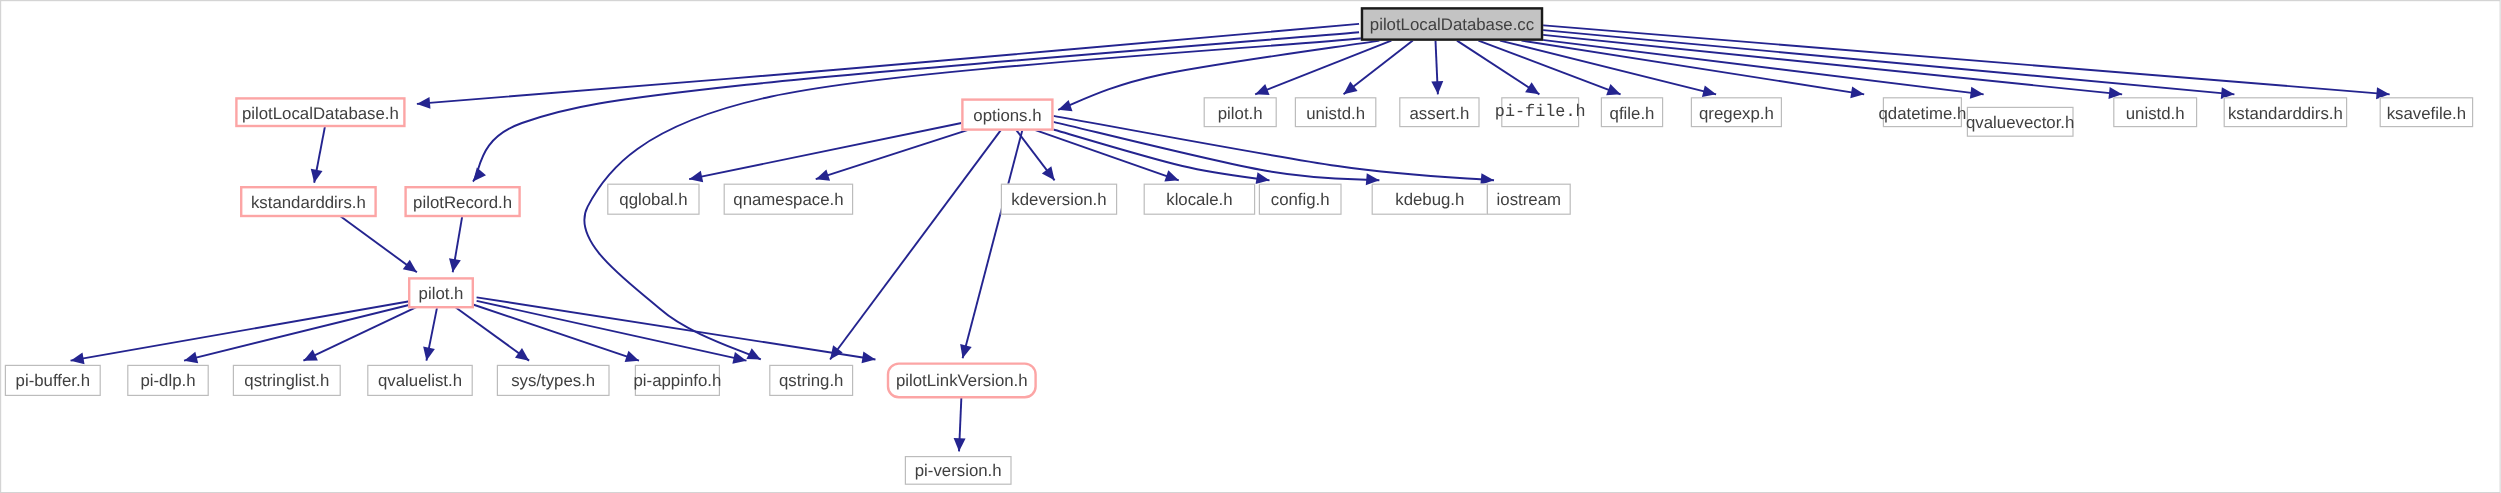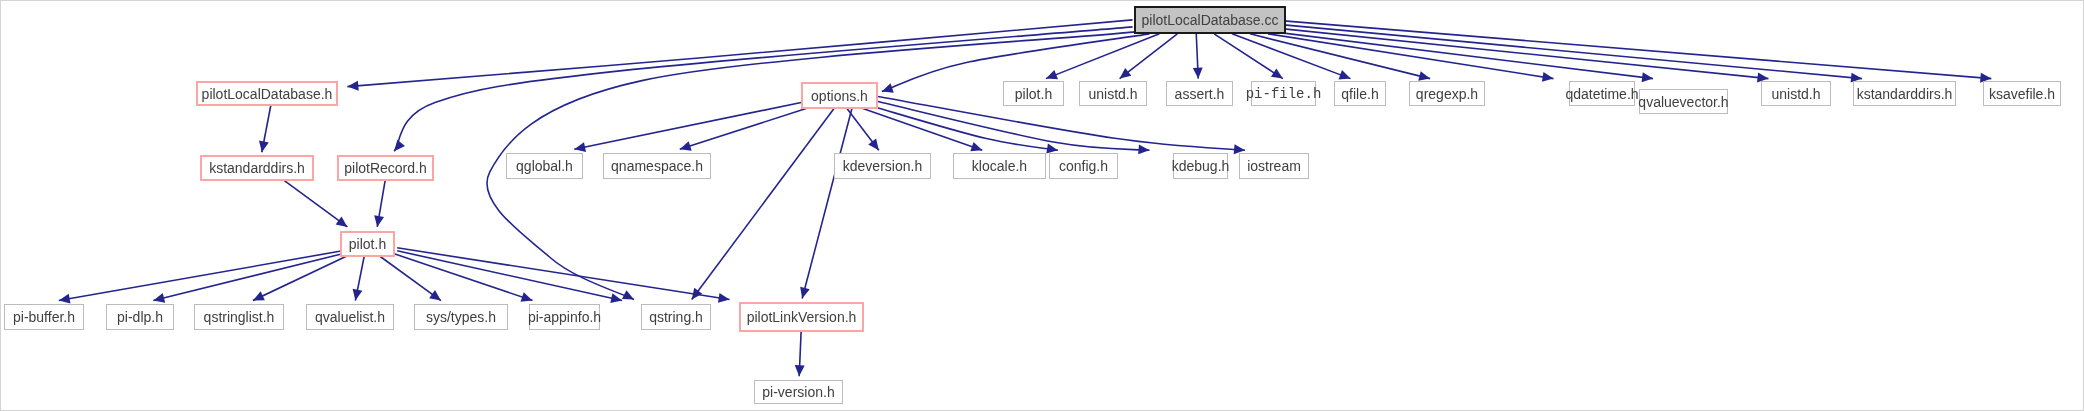--- a/index.html
+++ b/index.html
@@ -88,25 +88,25 @@
     <div class="node external" style="left: 1760px; top: 80px; width: 70px; height: 25px;">unistd.h</div>
     <div class="node external" style="left: 1852px; top: 80px; width: 103px; height: 25px;">kstandarddirs.h</div>
     <div class="node external" style="left: 1982px; top: 80px; width: 78px; height: 25px;">ksavefile.h</div>
     <div class="node internal" style="left: 199px; top: 154px; width: 114px; height: 26px;">kstandarddirs.h</div>
     <div class="node internal" style="left: 336px; top: 154px; width: 97px; height: 26px;">pilotRecord.h</div>
     <div class="node external" style="left: 505px; top: 152px; width: 77px; height: 26px;">qglobal.h</div>
     <div class="node external" style="left: 602px; top: 152px; width: 108px; height: 26px;">qnamespace.h</div>
     <div class="node external" style="left: 833px; top: 152px; width: 97px; height: 26px;">kdeversion.h</div>
     <div class="node external" style="left: 952px; top: 152px; width: 93px; height: 26px;">klocale.h</div>
     <div class="node external" style="left: 1048px; top: 152px; width: 69px; height: 26px;">config.h</div>
-    <div class="node external" style="left: 1172px; top: 152px; width: 55px; height: 26px;">kdebug.h</div>
+    <div class="node external" style="left: 1142px; top: 152px; width: 97px; height: 26px;">kdebug.h</div>
     <div class="node external" style="left: 1238px; top: 152px; width: 70px; height: 26px;">iostream</div>
     <div class="node internal" style="left: 339px; top: 230px; width: 55px; height: 26px;">pilot.h</div>
     <div class="node external" style="left: 3px; top: 303px; width: 80px; height: 26px;">pi-buffer.h</div>
     <div class="node external" style="left: 105px; top: 303px; width: 68px; height: 26px;">pi-dlp.h</div>
     <div class="node external" style="left: 193px; top: 303px; width: 90px; height: 26px;">qstringlist.h</div>
     <div class="node external" style="left: 305px; top: 303px; width: 88px; height: 26px;">qvaluelist.h</div>
     <div class="node external" style="left: 413px; top: 303px; width: 94px; height: 26px;">sys/types.h</div>
     <div class="node external" style="left: 528px; top: 303px; width: 71px; height: 26px;">pi-appinfo.h</div>
     <div class="node external" style="left: 640px; top: 303px; width: 70px; height: 26px;">qstring.h</div>
-    <div class="node internal" style="left: 738px; top: 301px; width: 125px; height: 30px;">pilotLinkVersion.h</div>
+    <div class="node internal" style="left: 738px; top: 301px; width: 125px; height: 30px; border-radius: 10px;">pilotLinkVersion.h</div>
     <div class="node external" style="left: 753px; top: 379px; width: 89px; height: 24px;">pi-version.h</div>
   </div>
 
 </body></html>

